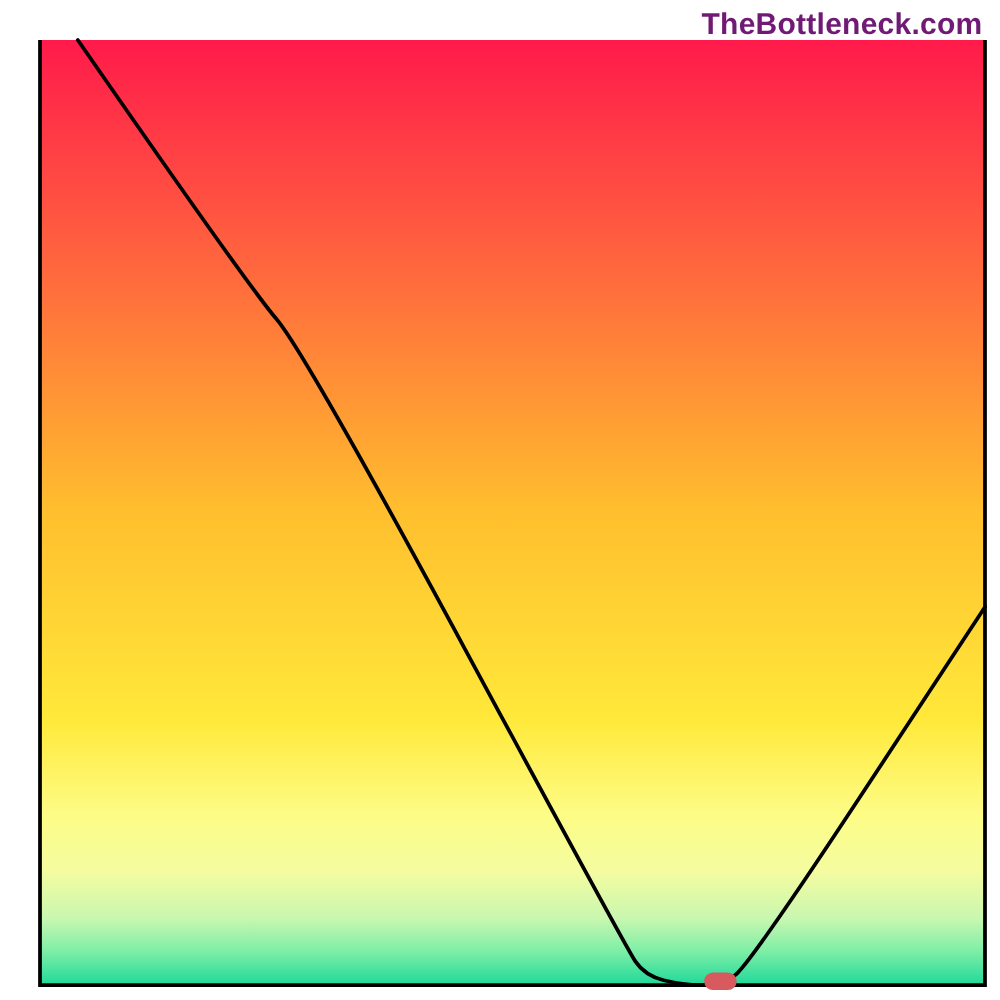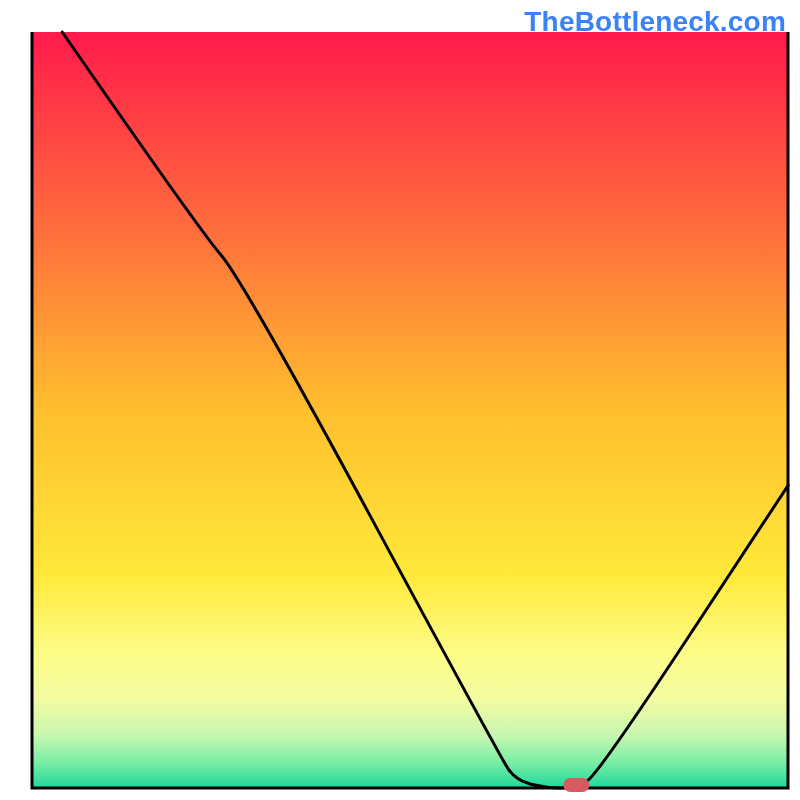--- a/index.html
+++ b/index.html
@@ -12,23 +12,23 @@
   }
   .wrap {
     position: relative;
     width: 800px;
     height: 800px;
   }
   .watermark {
     position: absolute;
     top: 6px;
     right: 14px;
-    font-size: 28px;
+    font-size: 24px;
     font-weight: 600;
-    color: #3b82f6;
+    color: #701a75;
     letter-spacing: 0.2px;
     user-select: none;
   }
   svg {
     display: block;
   }
 </style>
 </head>
 <body>
 

